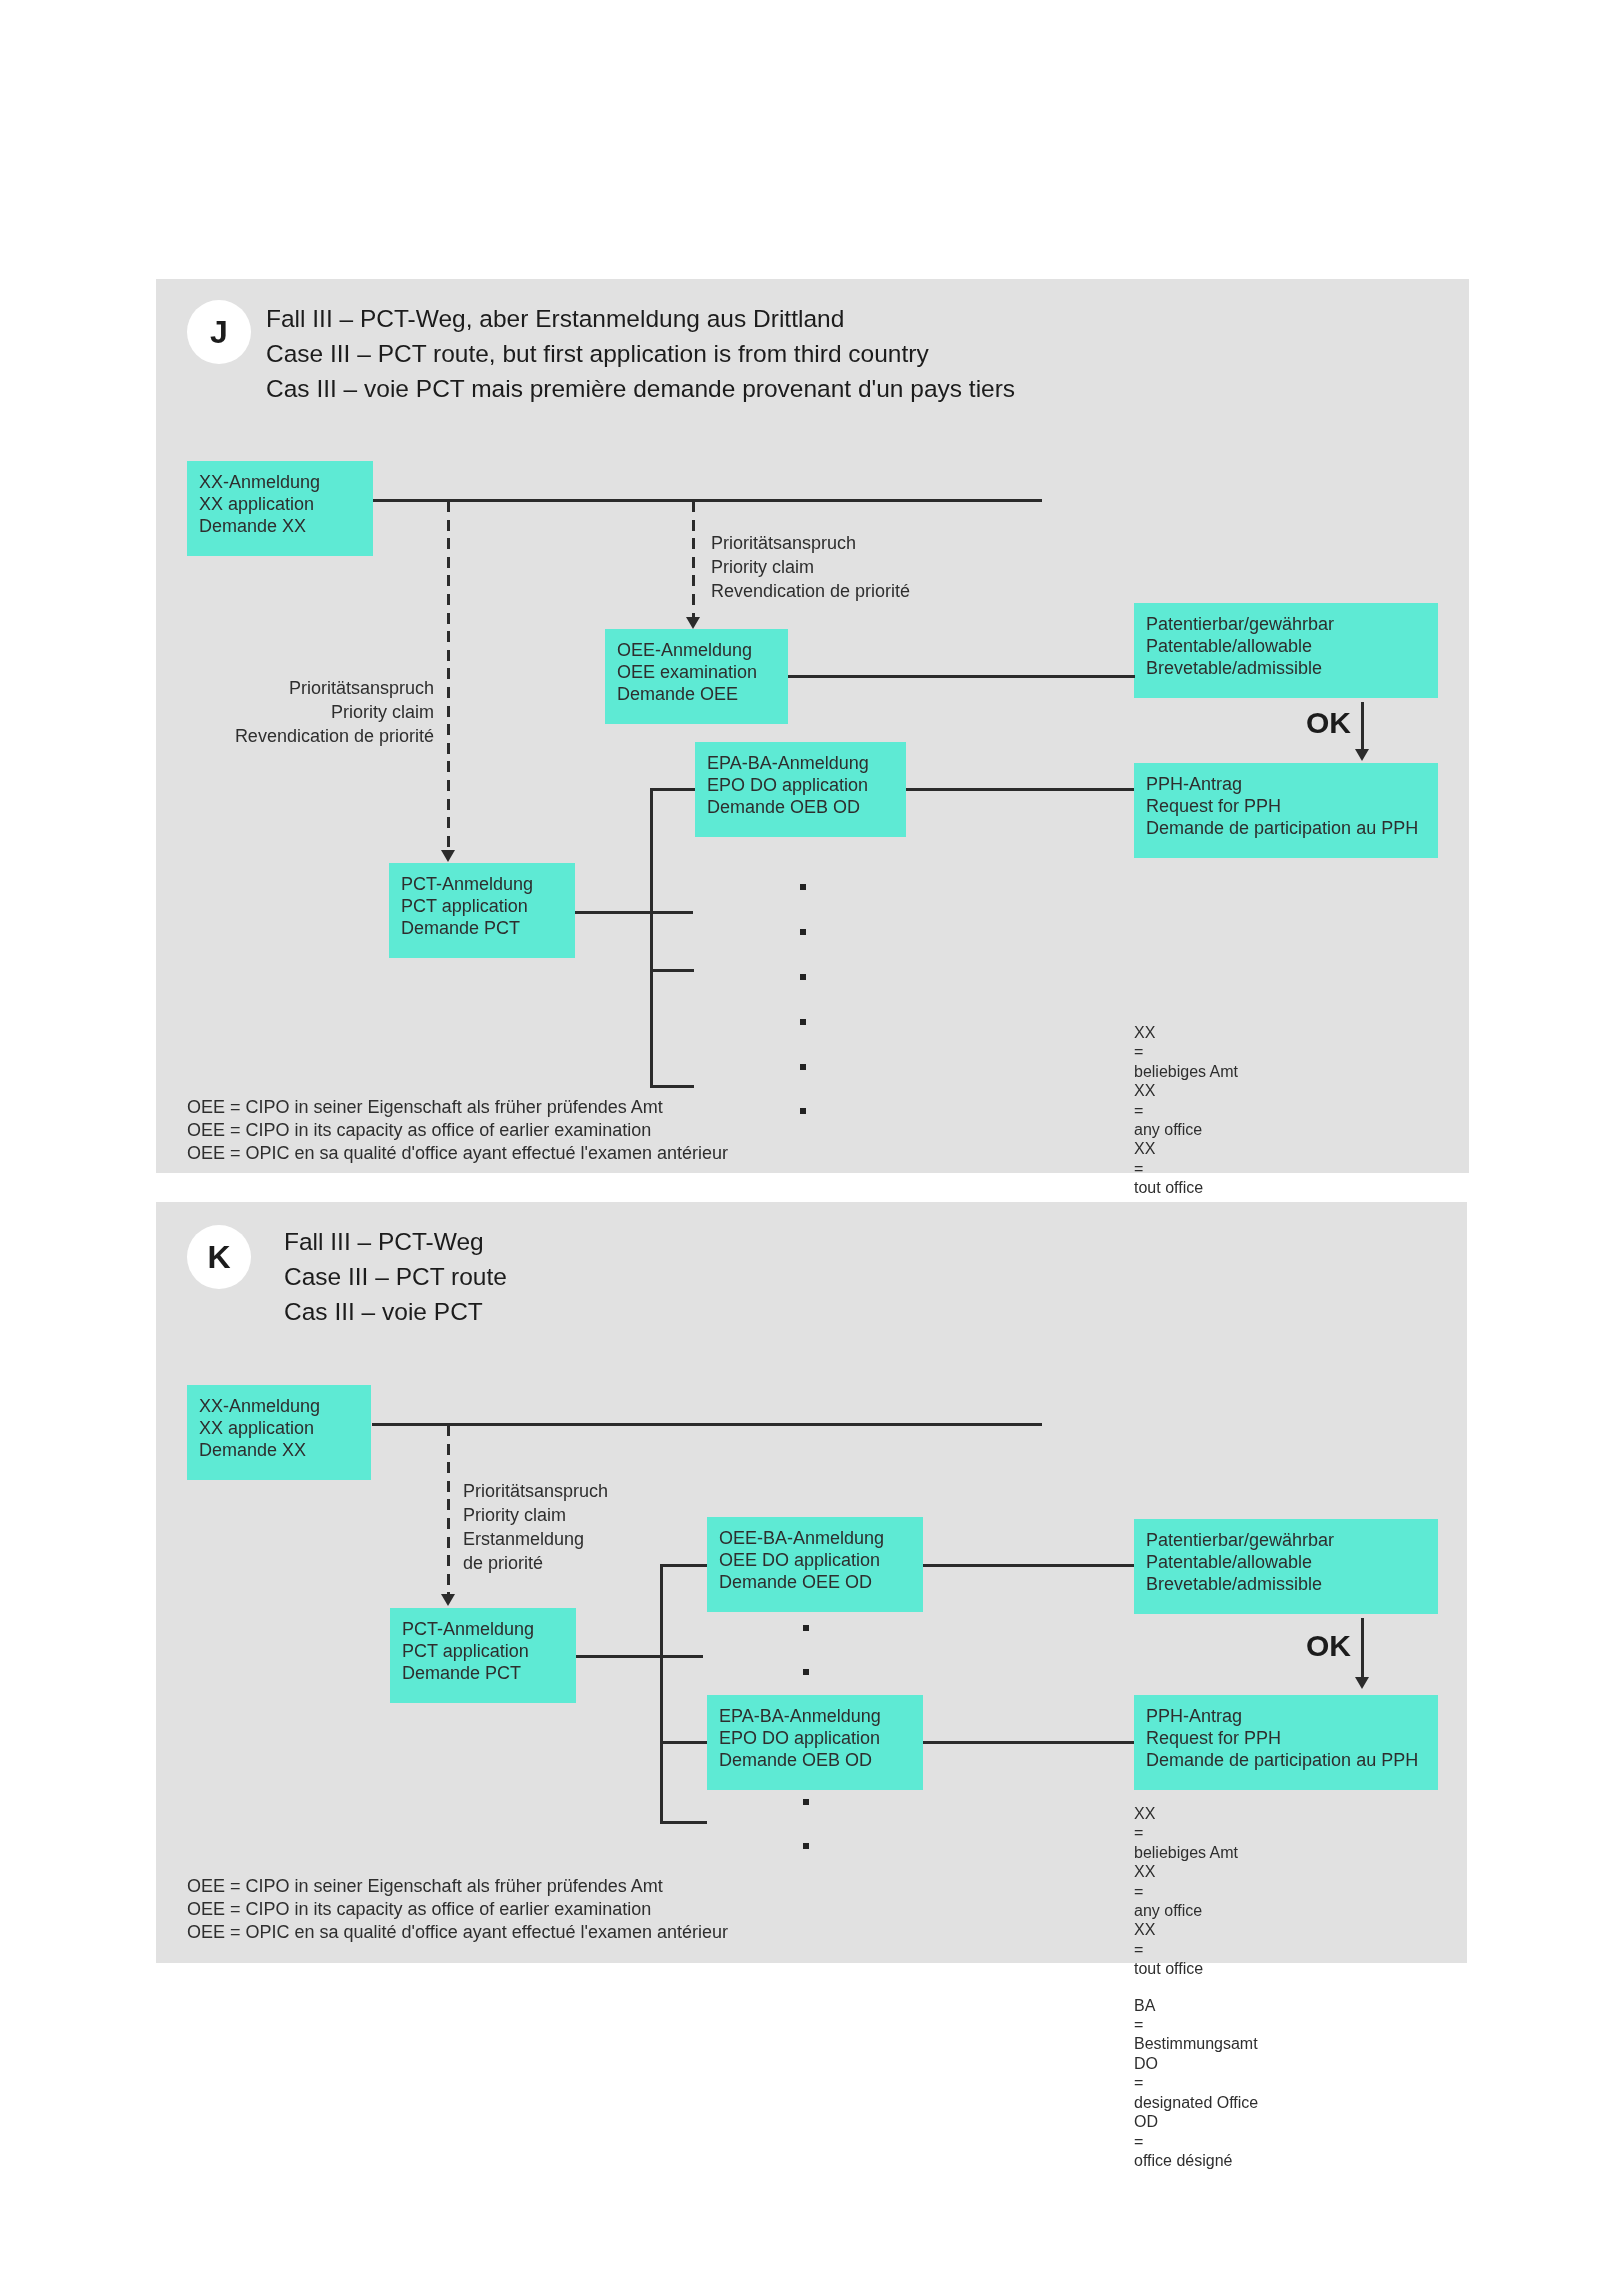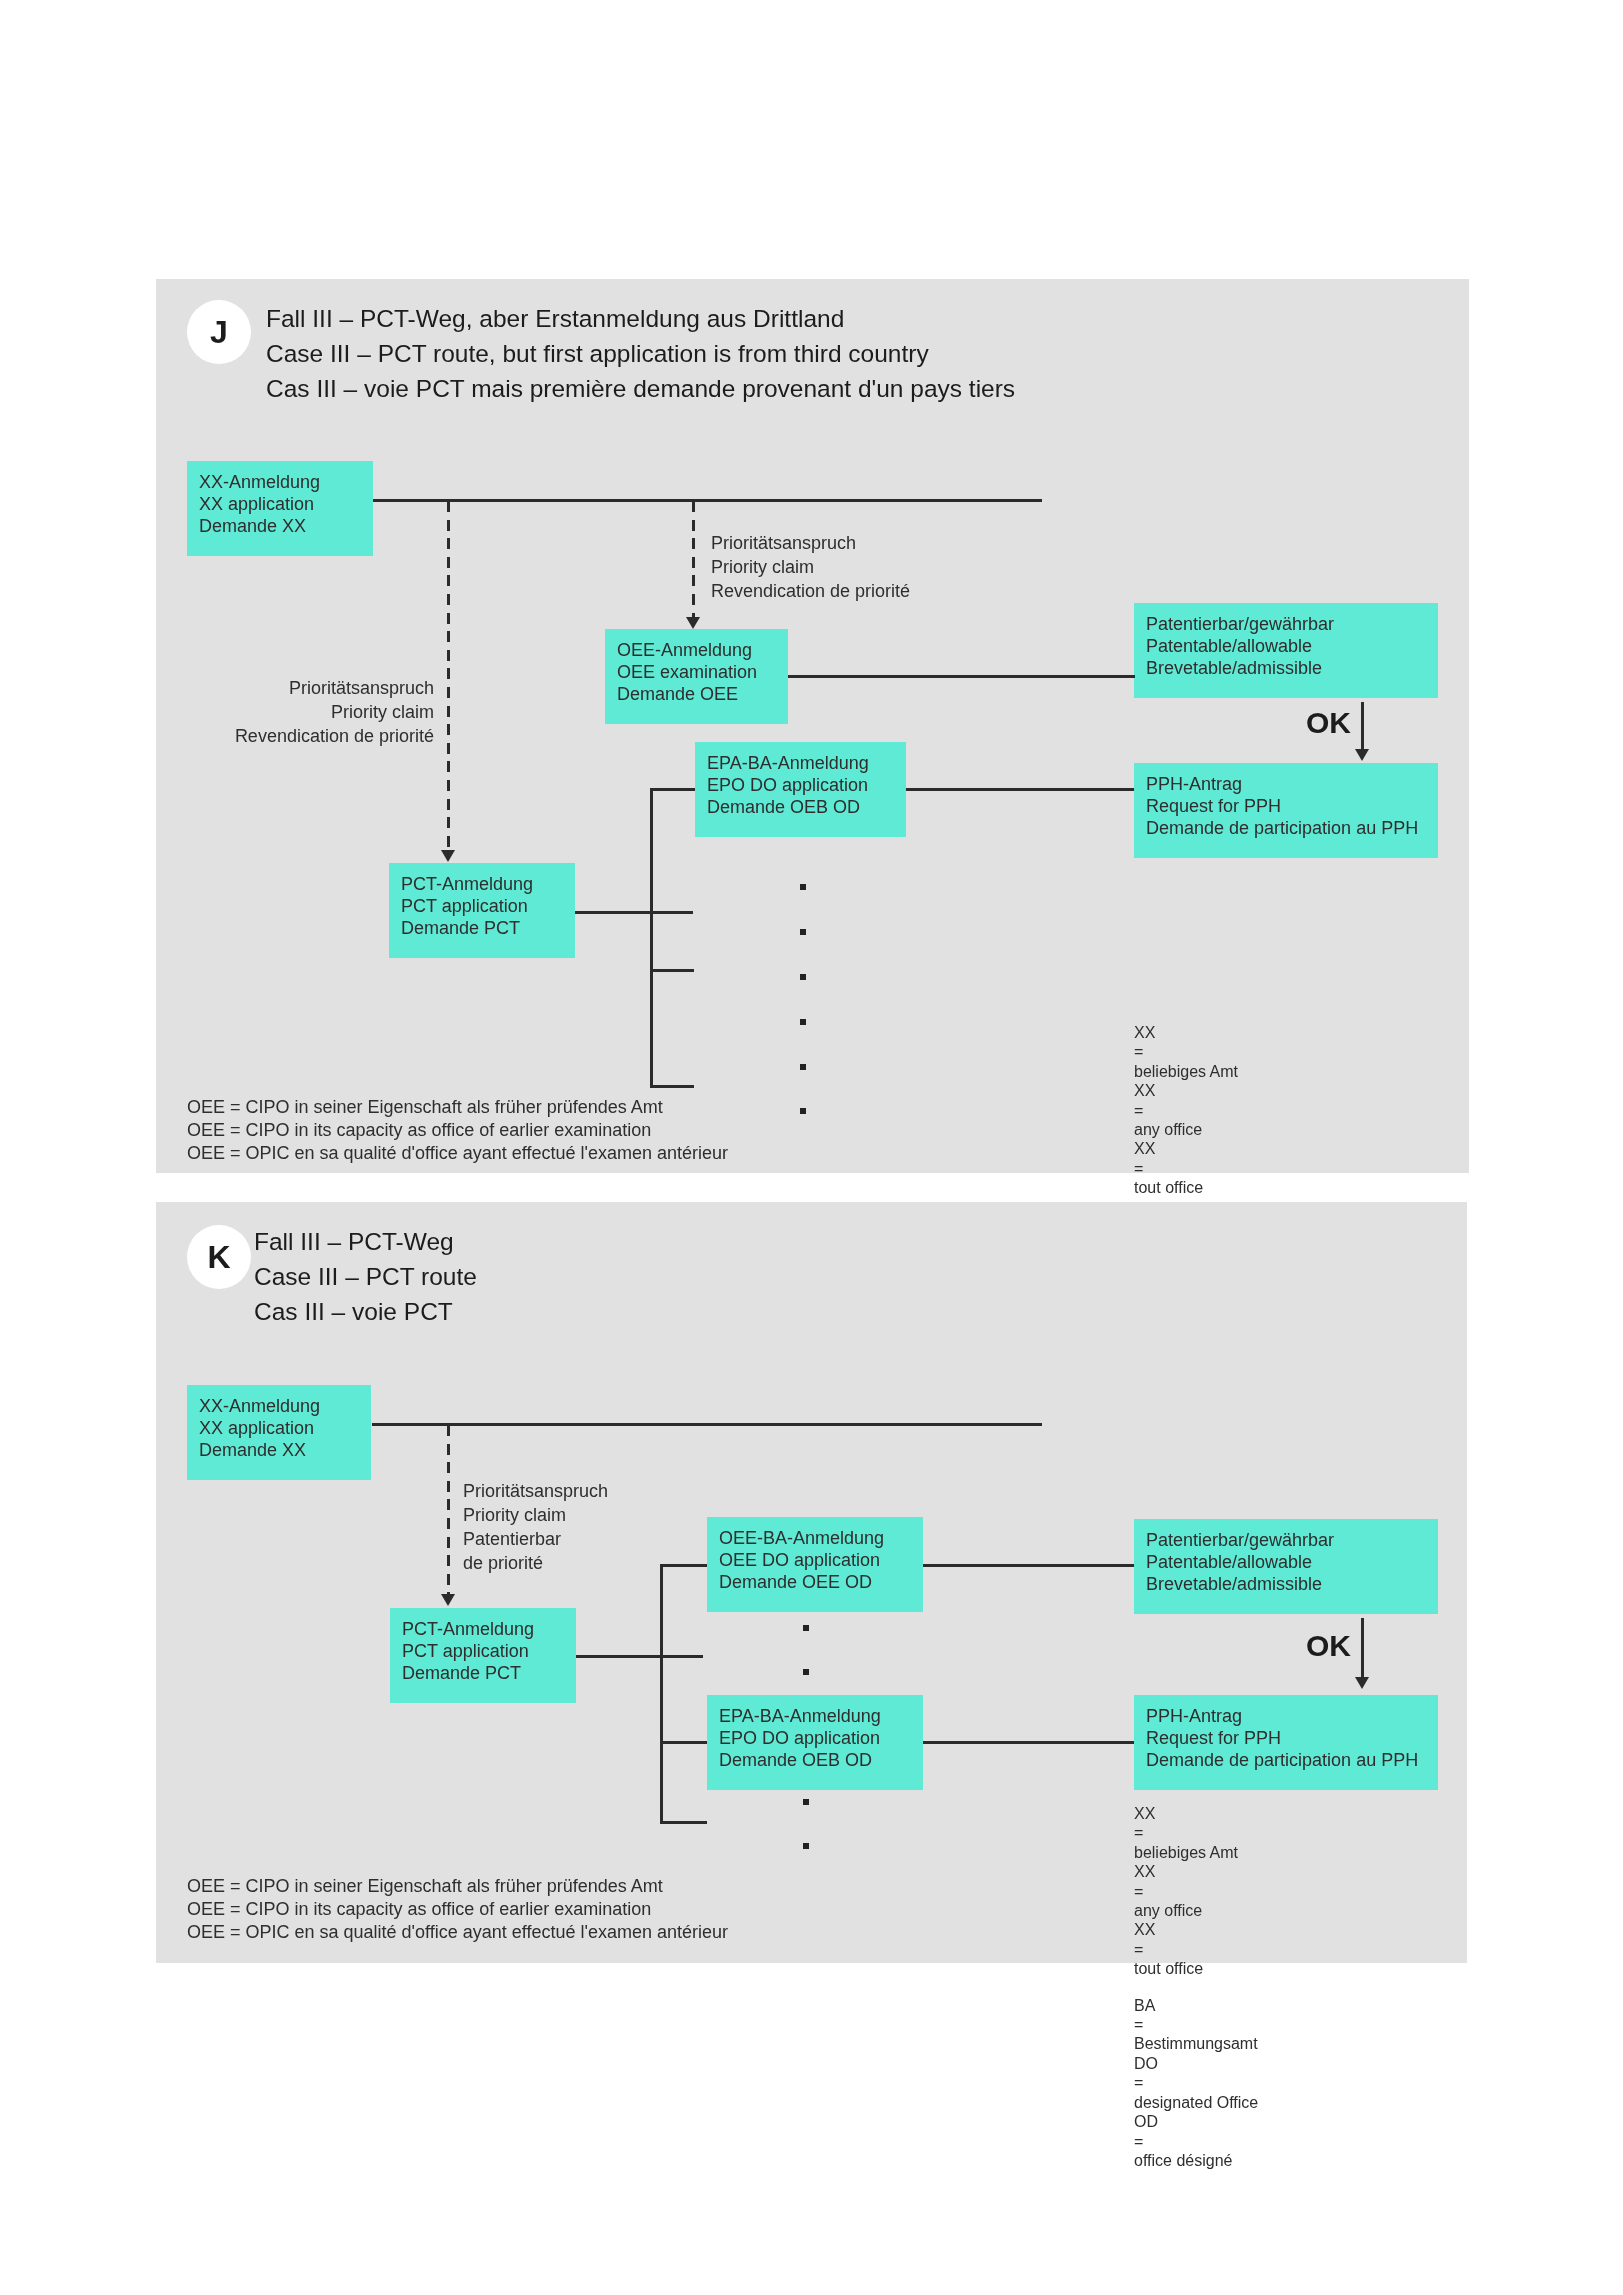--- a/index.html
+++ b/index.html
@@ -161,21 +161,21 @@
             <span>office désigné</span>
           </div>
       </div>
     </div>
   </div>
 
   <div class="panel" style="left:156px;top:1202px;width:1311px;height:761px;">
 
     <div class="badge" style="left:31px;top:23px;">K</div>
 
-    <div class="ptitle" style="left:98px;top:22px;">
+    <div class="ptitle" style="left:128px;top:22px;">
       <div>Fall III – PCT-Weg</div>
       <div>Case III – PCT route</div>
       <div>Cas III – voie PCT</div>
     </div>
 
     <div class="box" style="left:31px;top:183px;width:184px;">
       <div>XX-Anmeldung</div>
       <div>XX application</div>
       <div>Demande XX</div>
     </div>
@@ -224,21 +224,21 @@
     <div class="hline" style="left:504px;top:539px;width:47px;"></div>
     <div class="hline" style="left:504px;top:619px;width:47px;"></div>
 
     <div class="ok" style="left:1102px;top:427px;">OK</div>
     <div class="vline" style="left:1205px;top:416px;height:59px;"></div>
     <div class="ahead" style="left:1199px;top:475px;"></div>
 
     <div class="flabel" style="left:307px;top:277px;">
       <div>Prioritätsanspruch</div>
       <div>Priority claim</div>
-      <div>Patentierbar</div>
+      <div>Erstanmeldung</div>
       <div>de priorité</div>
     </div>
 
     <div class="dot" style="left:647px;top:423px;"></div>
     <div class="dot" style="left:647px;top:467px;"></div>
     <div class="dot" style="left:647px;top:597px;"></div>
     <div class="dot" style="left:647px;top:641px;"></div>
 
     <div class="footnote" style="left:31px;top:673px;">
       <div>OEE = CIPO in seiner Eigenschaft als früher prüfendes Amt</div>

